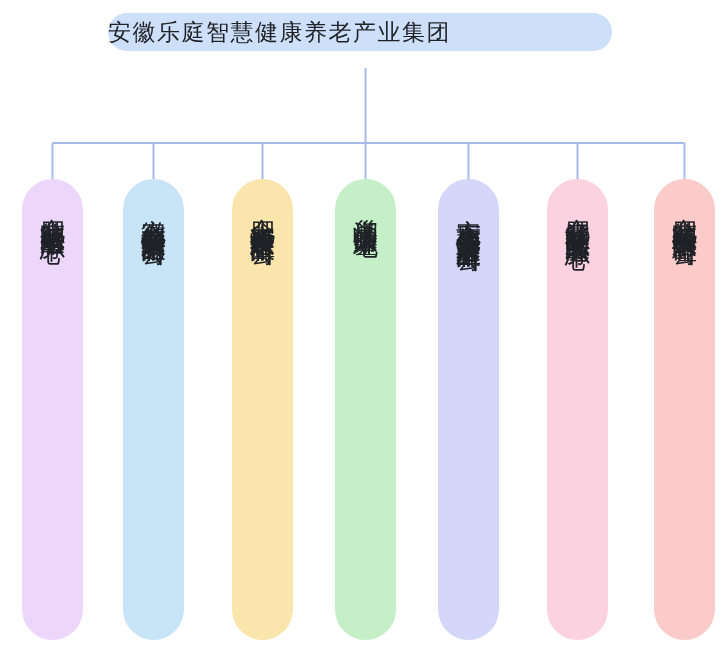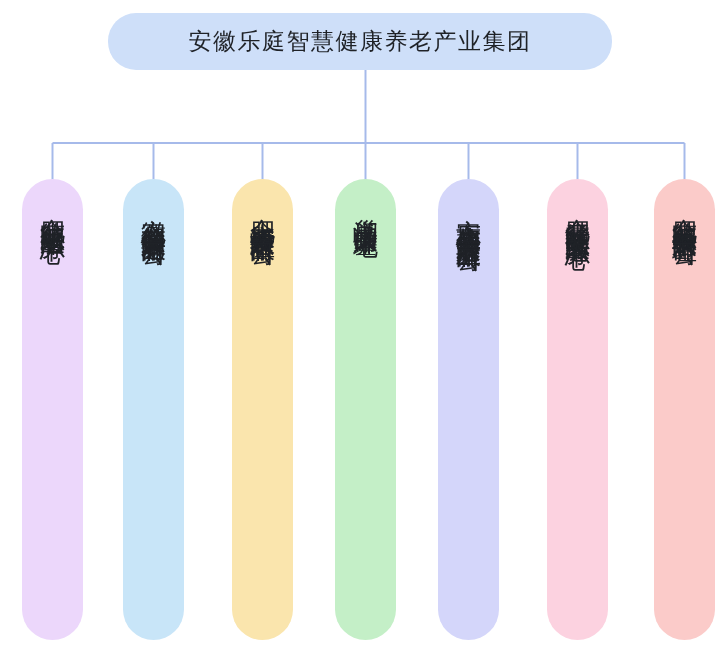--- a/index.html
+++ b/index.html
@@ -24,25 +24,24 @@
   }
   .connector {
     fill: none;
     stroke-width: 2px;
   }
   .node.root {
     position: absolute;
     left: 108px;
     top: 13px;
     width: 504px;
-    height: 57px;
+    height: 38px;
     border-radius: 28px;
     display: flex;
     align-items: center;
-    justify-content: center;
   }
   .root-label {
     font-size: 23px;
     letter-spacing: 1.5px;
     white-space: nowrap;
   }
   .pill {
     position: absolute;
     top: 179px;
     width: 61px;

